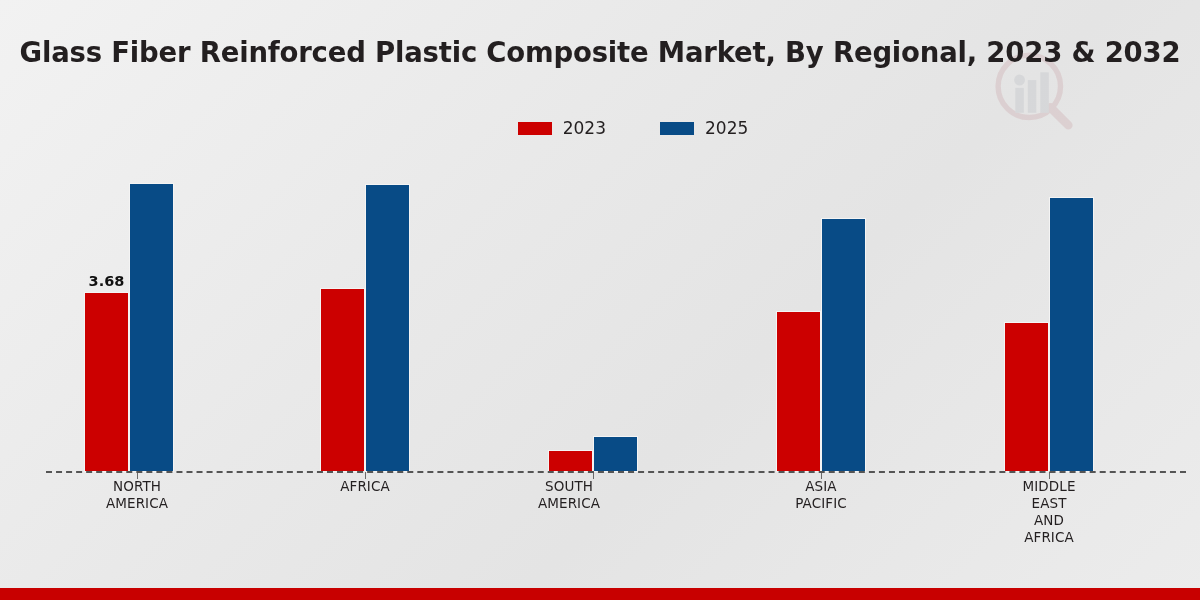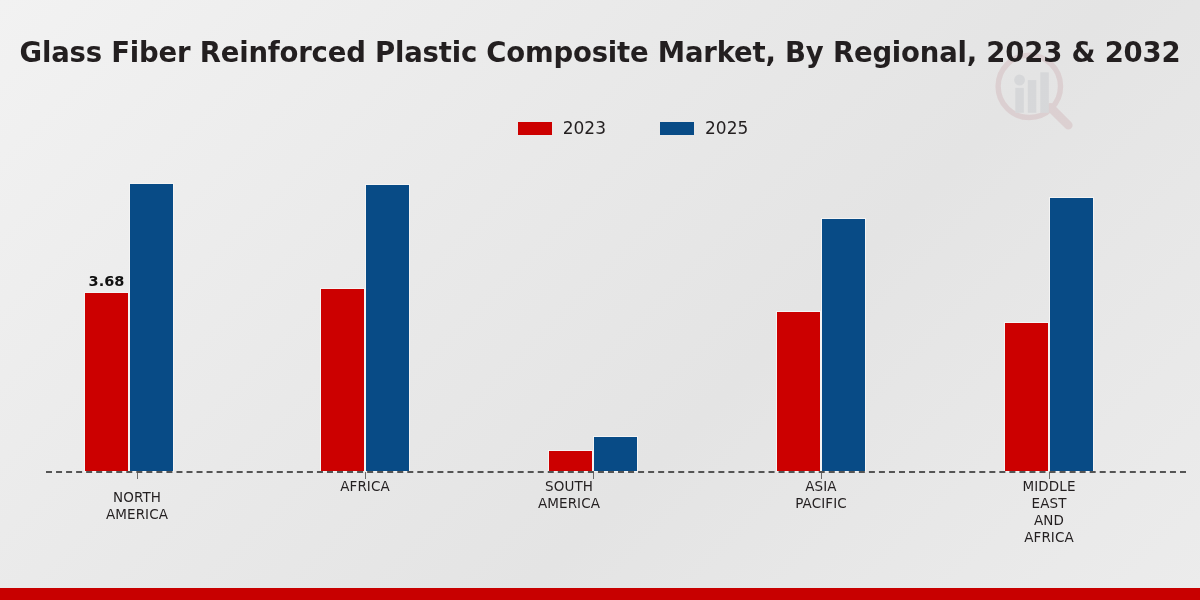--- a/index.html
+++ b/index.html
@@ -170,21 +170,21 @@
       <div class="group" style="left: 958px; width: 90px;">
         <div class="bar s2023" style="width: 45px; height: 150.267px; left: 0px; background: rgb(204, 0, 0);"></div>
         <div class="bar s2032" style="width: 45px; height: 274.676px; left: 45px; background: rgb(8, 75, 134);"></div>
       </div>
       <div class="tick" style="left: 1003px;"></div>
     </div>
 
   <div id="baseline"></div>
 
   <div id="bottom-band"></div>
-<div class="cat-label" style="left: 67px; width: 140px; margin-top: 11px;">
+<div class="cat-label" style="left: 67px; width: 140px;">
       <div>NORTH</div>
       <div>AMERICA</div>
     </div>
     <div class="cat-label" style="left: 295px; width: 140px;">
       <div>AFRICA</div>
     </div>
     <div class="cat-label" style="left: 499px; width: 140px; text-align: center;">
       <div>SOUTH</div>
       <div>AMERICA</div>
     </div>

